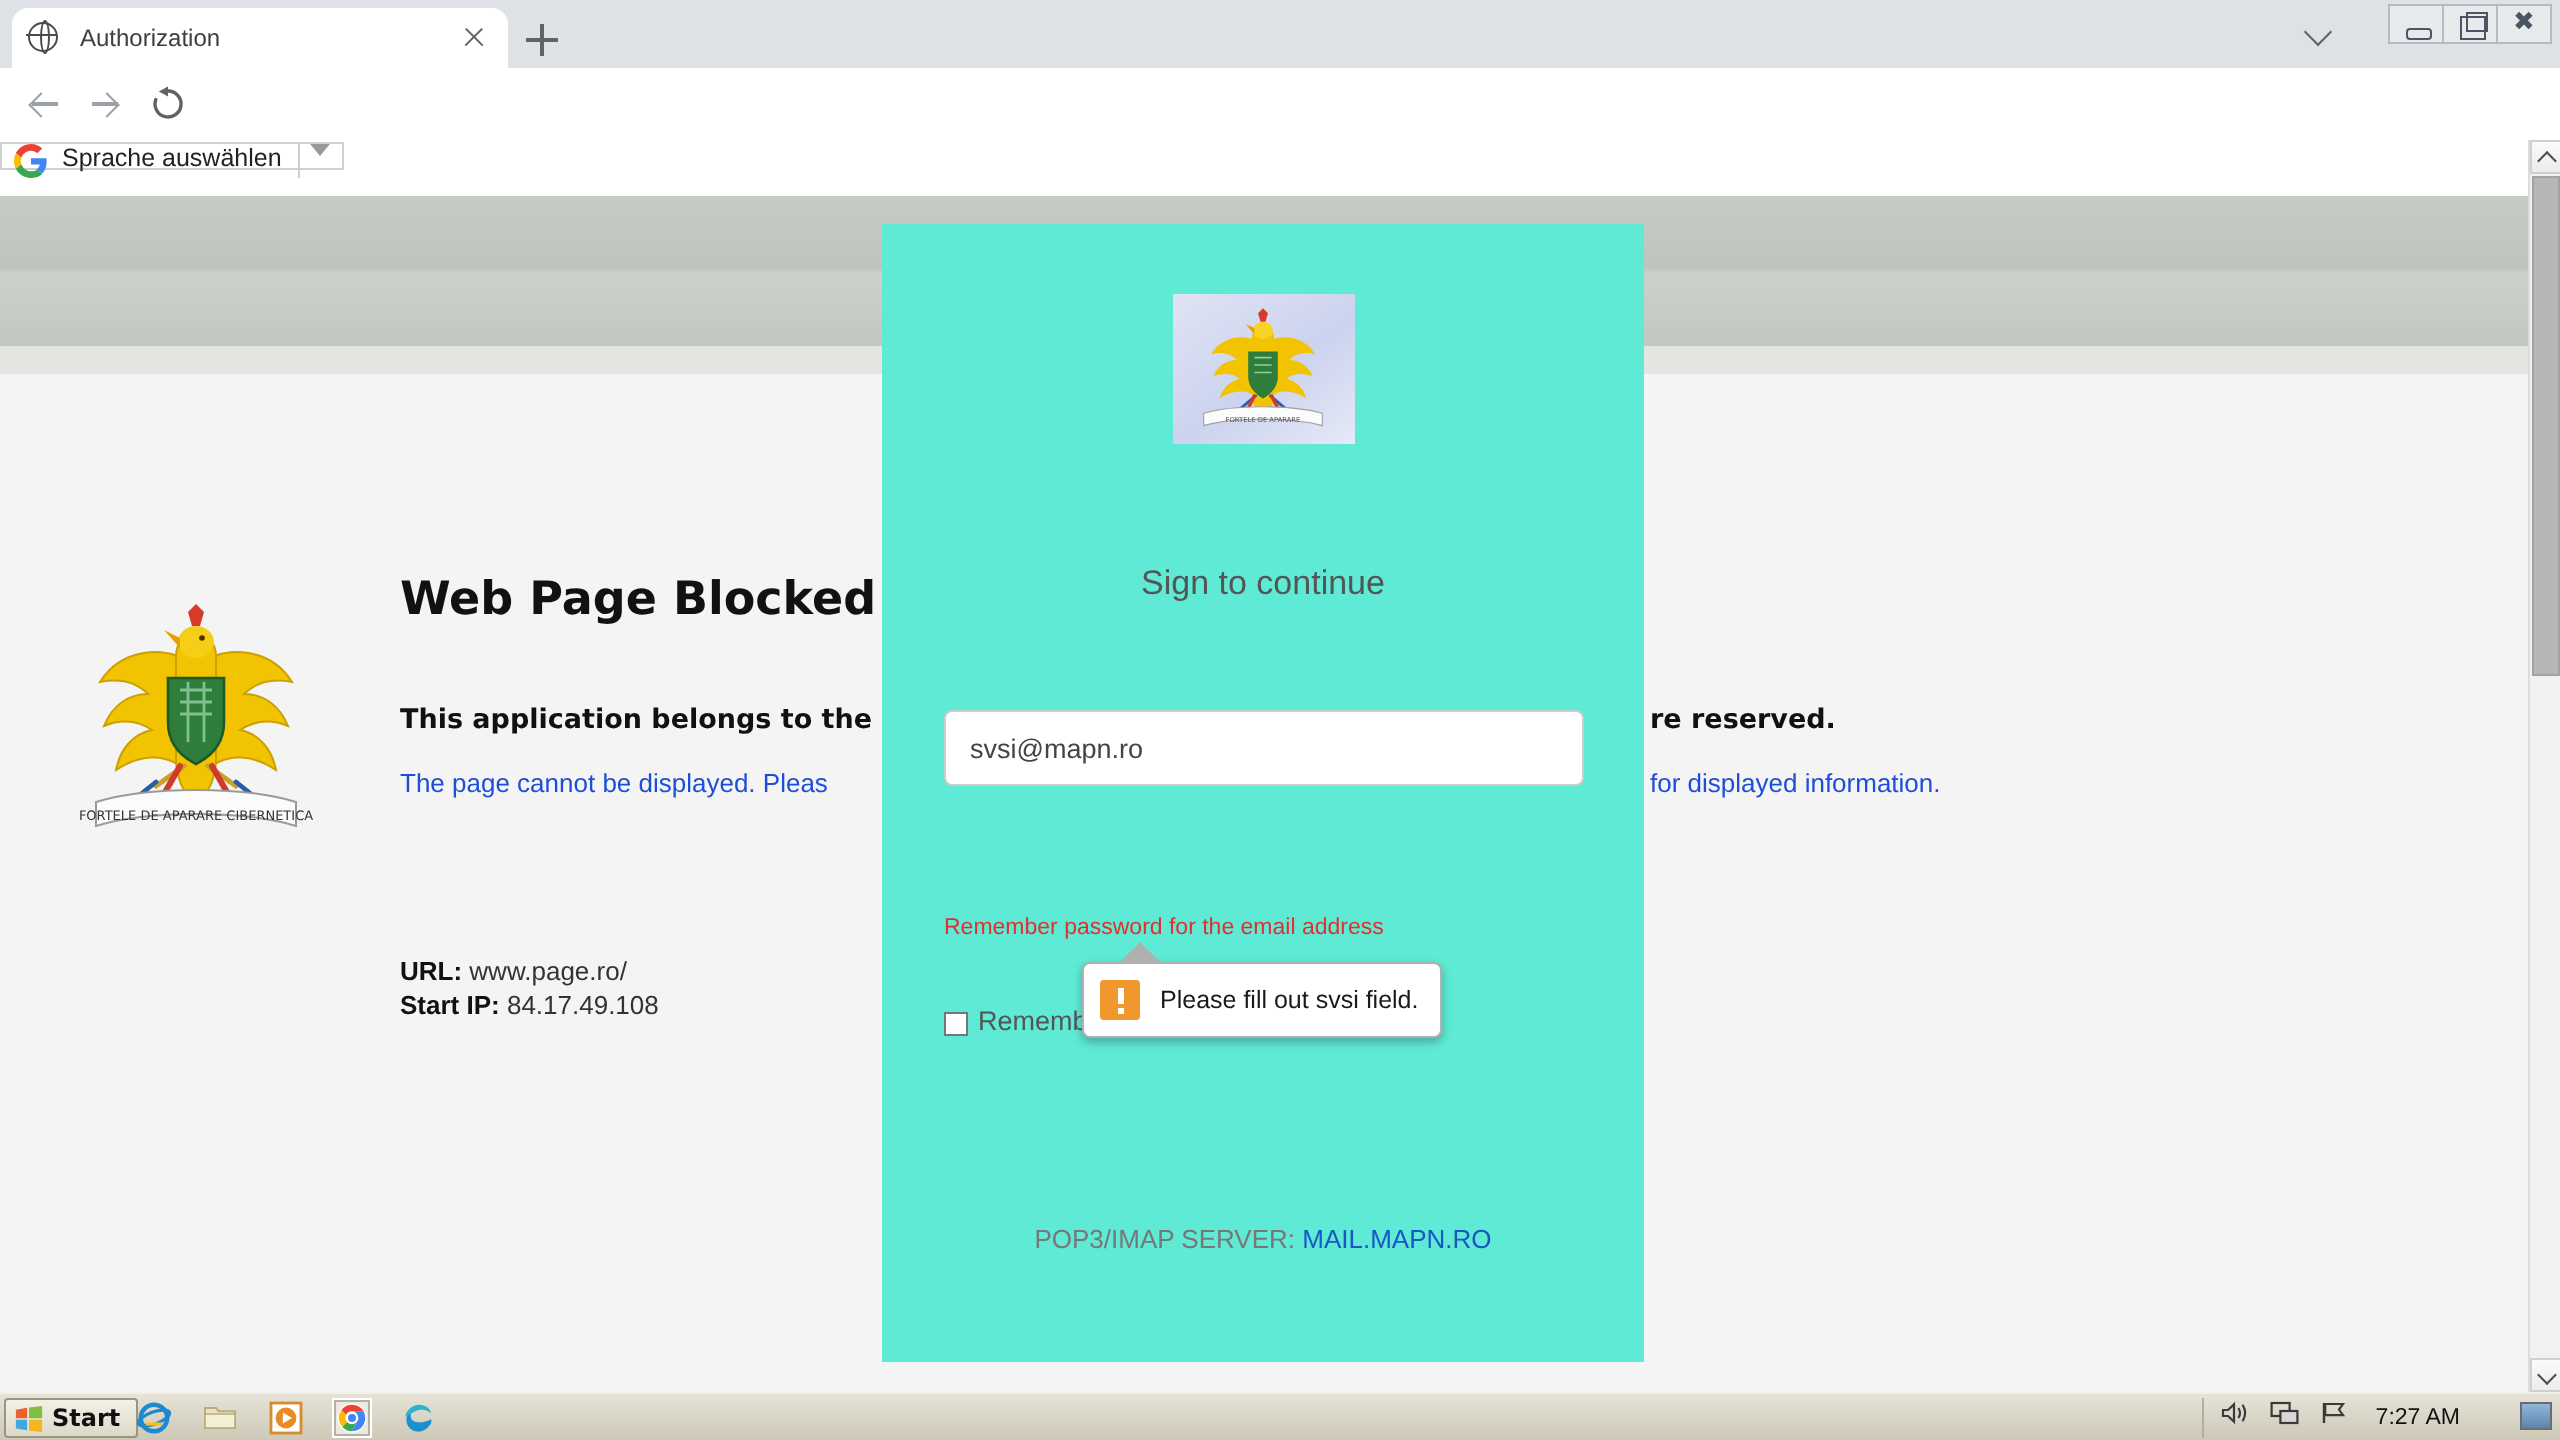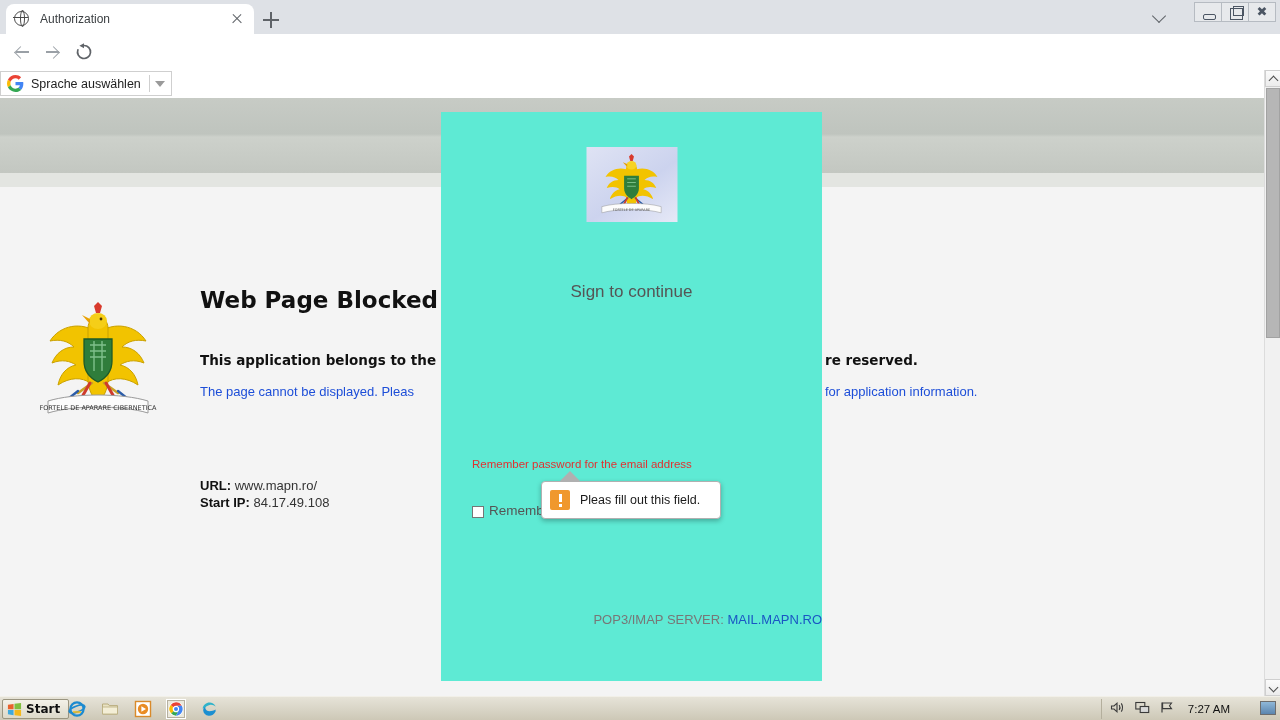--- a/index.html
+++ b/index.html
@@ -159,23 +159,23 @@
     position: absolute; left: 0; top: 70px; width: 1280px; height: 626px;
     background: #f4f4f4; overflow: hidden;
   }
 
   
   .gtbar {
     position: absolute; left: 0; top: 0; width: 1280px; height: 28px;
     background: #ffffff;
   }
   .gt-widget {
-    position: absolute; left: 0; top: 1px; width: 172px; height: 25px;
+    position: absolute; left: 0; top: 1px; width: 172px; height: 14px;
     background: #ffffff; border: 1px solid #cfcfcf;
-    display: flex; align-items: center; padding: 0 6px;
+    display: flex; padding: 0 6px;
   }
   .g-logo {
     width: 17px; height: 17px; flex: 0 0 17px; margin-right: 7px;
     position: relative;
   }
   .gt-label { font-size: 12.5px; color: #222; white-space: nowrap; }
   .gt-sep { width: 1px; height: 17px; background: #cfcfcf; margin: 0 6px 0 8px; }
   .gt-caret {
     width: 0; height: 0; border-left: 5px solid transparent;
     border-right: 5px solid transparent; border-top: 6px solid #9a9a9a;
@@ -277,21 +277,21 @@
   .remember .box {
     width: 12px; height: 12px; border: 1px solid #767676; background: #fff;
     margin-right: 5px; flex: 0 0 12px;
   }
   .signin-btn {
     position: absolute; left: 31px; top: 437px; width: 320px; height: 37px;
     background: #0b6ed0; border: none; border-radius: 4px; color: #fff;
     font-size: 14px; cursor: pointer; font-family: "Liberation Sans", sans-serif;
   }
   .pop-line {
-    position: absolute; left: 0; top: 500px; width: 381px; text-align: right;
+    position: absolute; left: 0; top: 500px; width: 381px; text-align: center;
     font-size: 13px; color: #777;
   }
   .pop-line a { color: #1a56c4; text-decoration: none; }
 
   
   .bubble {
     position: absolute; left: 541px; top: 481px; width: 180px; height: 38px;
     background: #ffffff; border: 1px solid #b0b0b0; border-radius: 4px;
     box-shadow: 0 2px 5px rgba(0,0,0,.28);
     display: flex; align-items: center; padding: 0 8px; z-index: 60;
@@ -465,26 +465,26 @@
           <path d="M10 106 C36 98 84 98 110 106 L110 118 C84 110 36 110 10 118 Z" fill="#fbfbfb" stroke="#9a9a9a" stroke-width="1"></path>
           <text x="60" y="115" font-size="6.5" text-anchor="middle" fill="#333" font-family="DejaVu Sans, sans-serif">FORTELE DE APARARE CIBERNETICA</text>
         </svg>
       </div>
 
       <div class="blocked-title">Web Page Blocked ! !</div>
       <div class="blocked-sub">This application belongs to the Mi</div>
       <div class="blocked-para">The page cannot be displayed. Pleas</div>
 
       <div class="blocked-sub" style="left:825px;top:165px">re reserved.</div>
-      <div class="blocked-para" style="left:825px;top:197px">for application information.</div>
+      <div class="blocked-para" style="left:825px;top:197px">for displayed information.</div>
 
       <div class="meta-block">
         <div>
           <b>URL:</b>
-          <span>www.mapn.ro/</span>
+          <span>www.page.ro/</span>
         </div>
         <div>
           <b>Start IP:</b>
           <span>84.17.49.108</span>
         </div>
       </div>
 
     </div>
   </div>
 
@@ -507,39 +507,40 @@
         <path d="M53 45 L67 45 M53 51 L67 51 M53 57 L67 57" stroke="#8ecf9b" stroke-width="1.3"></path>
         <path d="M54 76 L42 86 M66 76 L78 86" stroke="#2b5ca8" stroke-width="2.3" stroke-linecap="round"></path>
         <path d="M53 76 L46 90 M67 76 L74 90" stroke="#cf3b2c" stroke-width="2.8" stroke-linecap="round"></path>
         <path d="M12 90 C36 83 84 83 108 90 L108 100 C84 93 36 93 12 100 Z" fill="#fcfcfc" stroke="#a0a0a0" stroke-width="0.9"></path>
         <text x="60" y="97" font-size="5.5" text-anchor="middle" fill="#555" font-family="DejaVu Sans, sans-serif">FORTELE DE APARARE</text>
       </svg>
     </div>
 
     <div class="modal-heading">Sign to continue</div>
 
+    <input class="field email" type="text" value="svsi@mapn.ro" style="">
 
     <div class="err-msg">Remember password for the email address</div>
 
     <label class="remember">
       <span class="box"></span>
       <span>Remember Me</span>
     </label>
 
 
     <div class="pop-line">
       <span>POP3/IMAP SERVER:</span>
       <a href="#">MAIL.MAPN.RO</a>
     </div>
   </div>
 
   <div class="bubble-tail"></div>
   <div class="bubble">
     <span class="bang"></span>
-    <span class="bubble-txt">Pleas fill out this field.</span>
+    <span class="bubble-txt">Please fill out svsi field.</span>
   </div>
 
   <div class="taskbar">
     <div class="start">
       <svg width="15" height="15" viewBox="0 0 16 16" style="margin-right:4px">
         <path d="M1 3 L7 2 L7 7.6 L1 7.6 Z" fill="#e8622c"></path>
         <path d="M8 1.9 L15 1 L15 7.6 L8 7.6 Z" fill="#7fbf3f"></path>
         <path d="M1 8.4 L7 8.4 L7 14 L1 13 Z" fill="#3fa9dd"></path>
         <path d="M8 8.4 L15 8.4 L15 15 L8 14.1 Z" fill="#f4b81c"></path>
       </svg>

